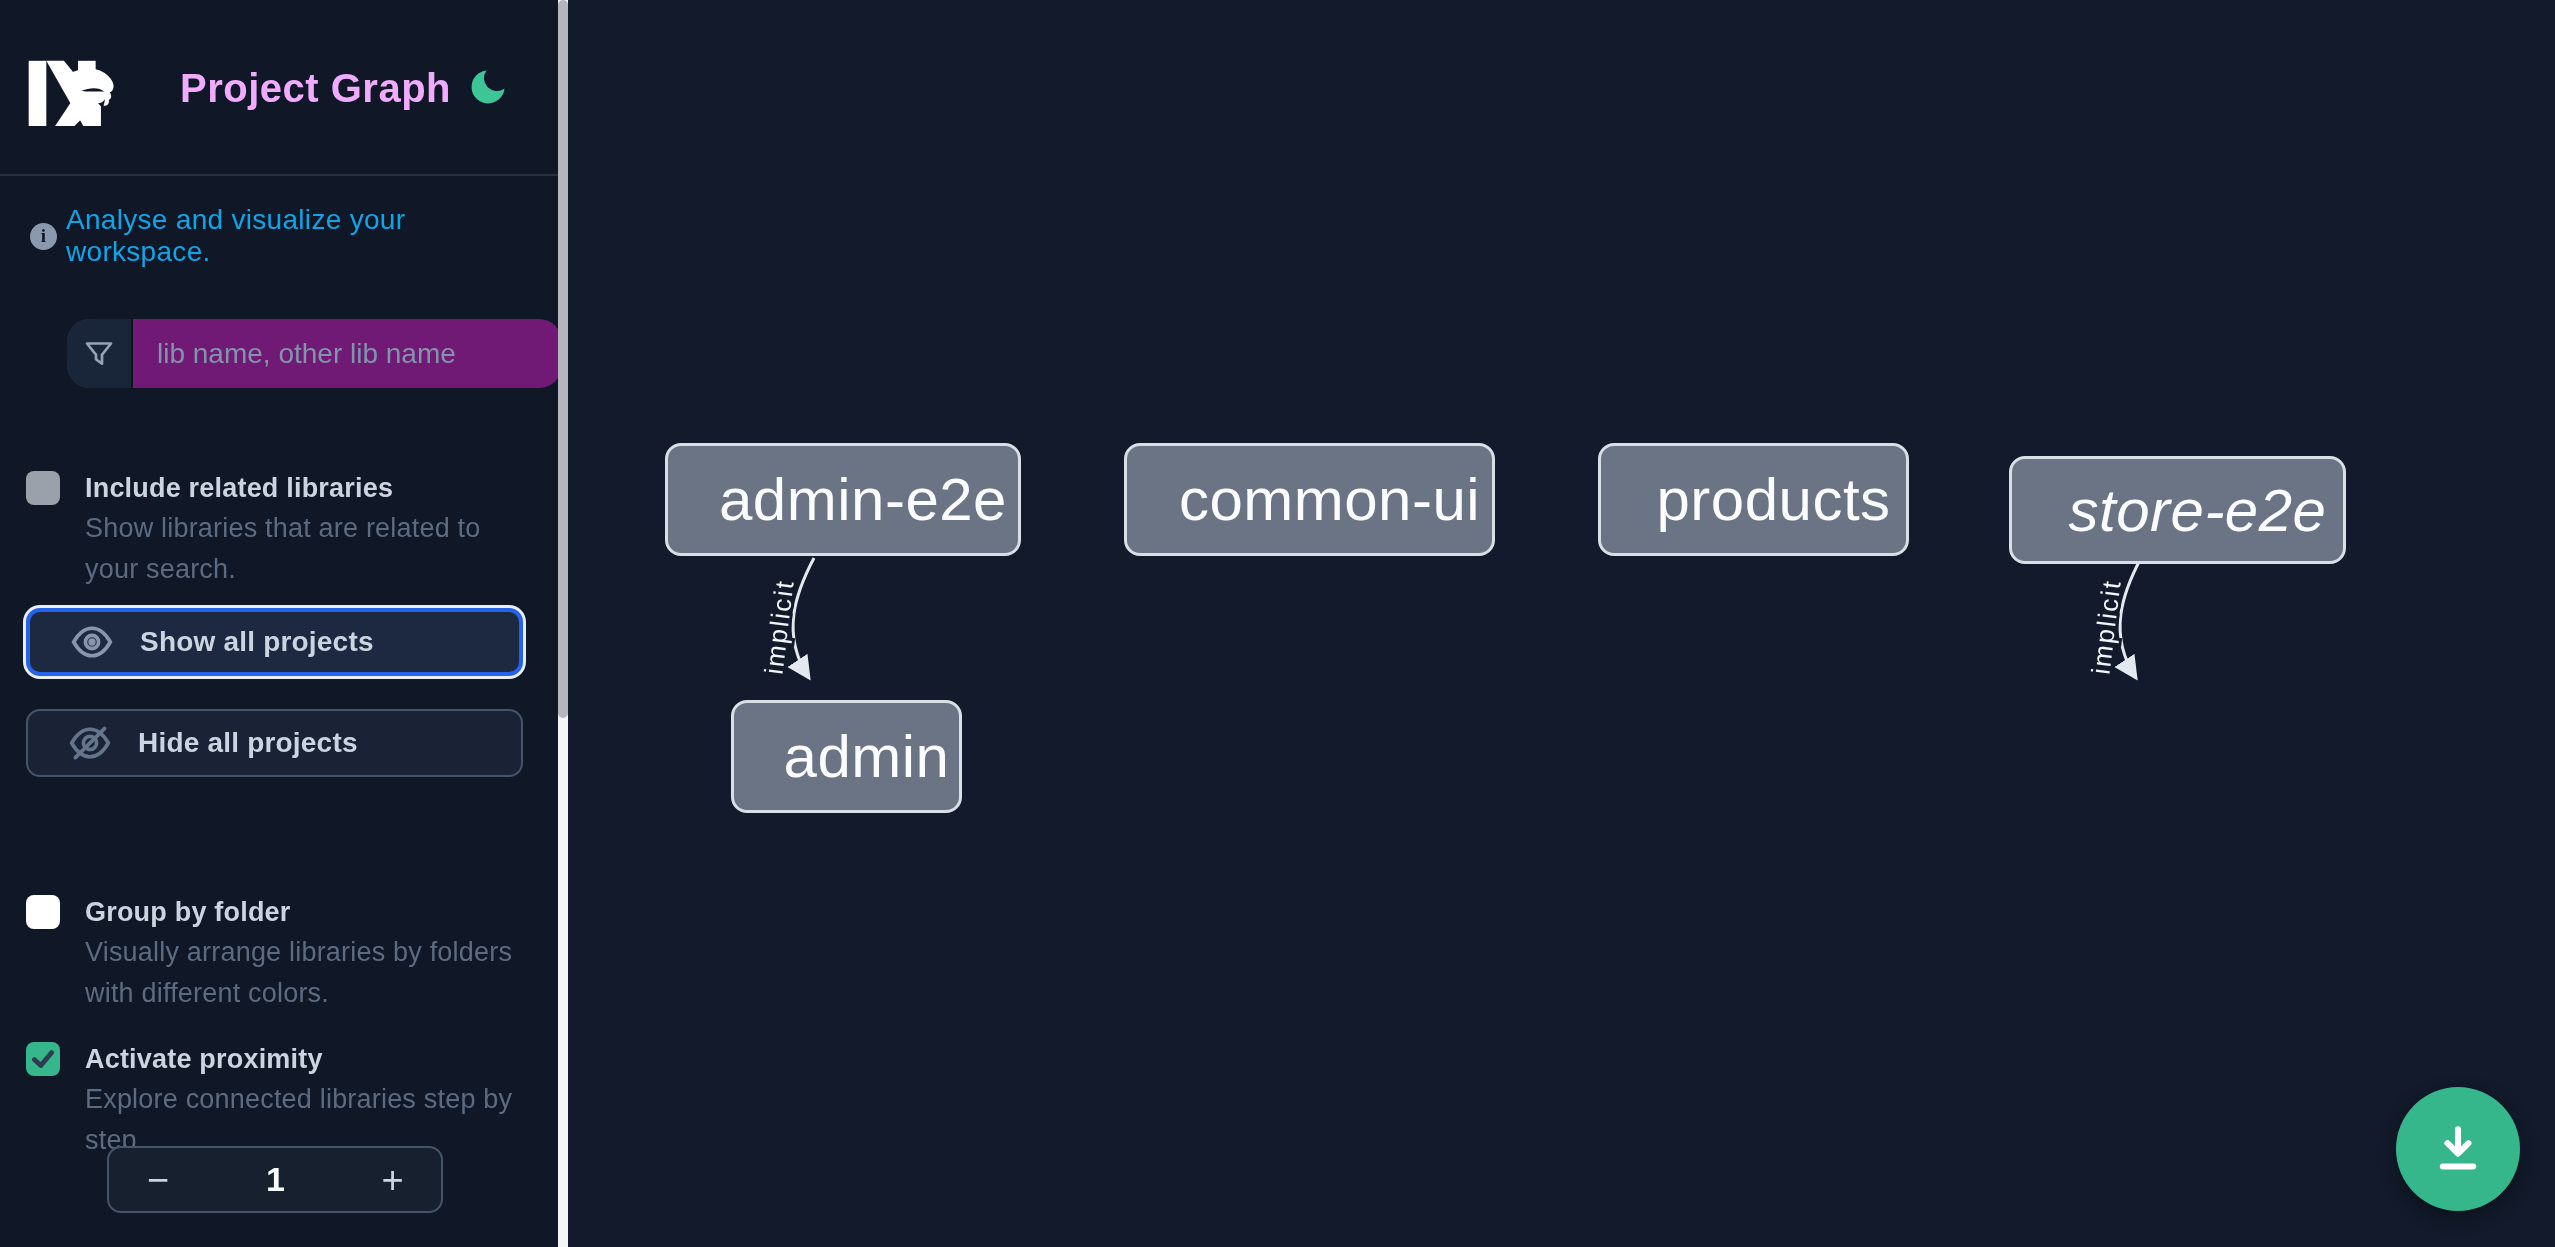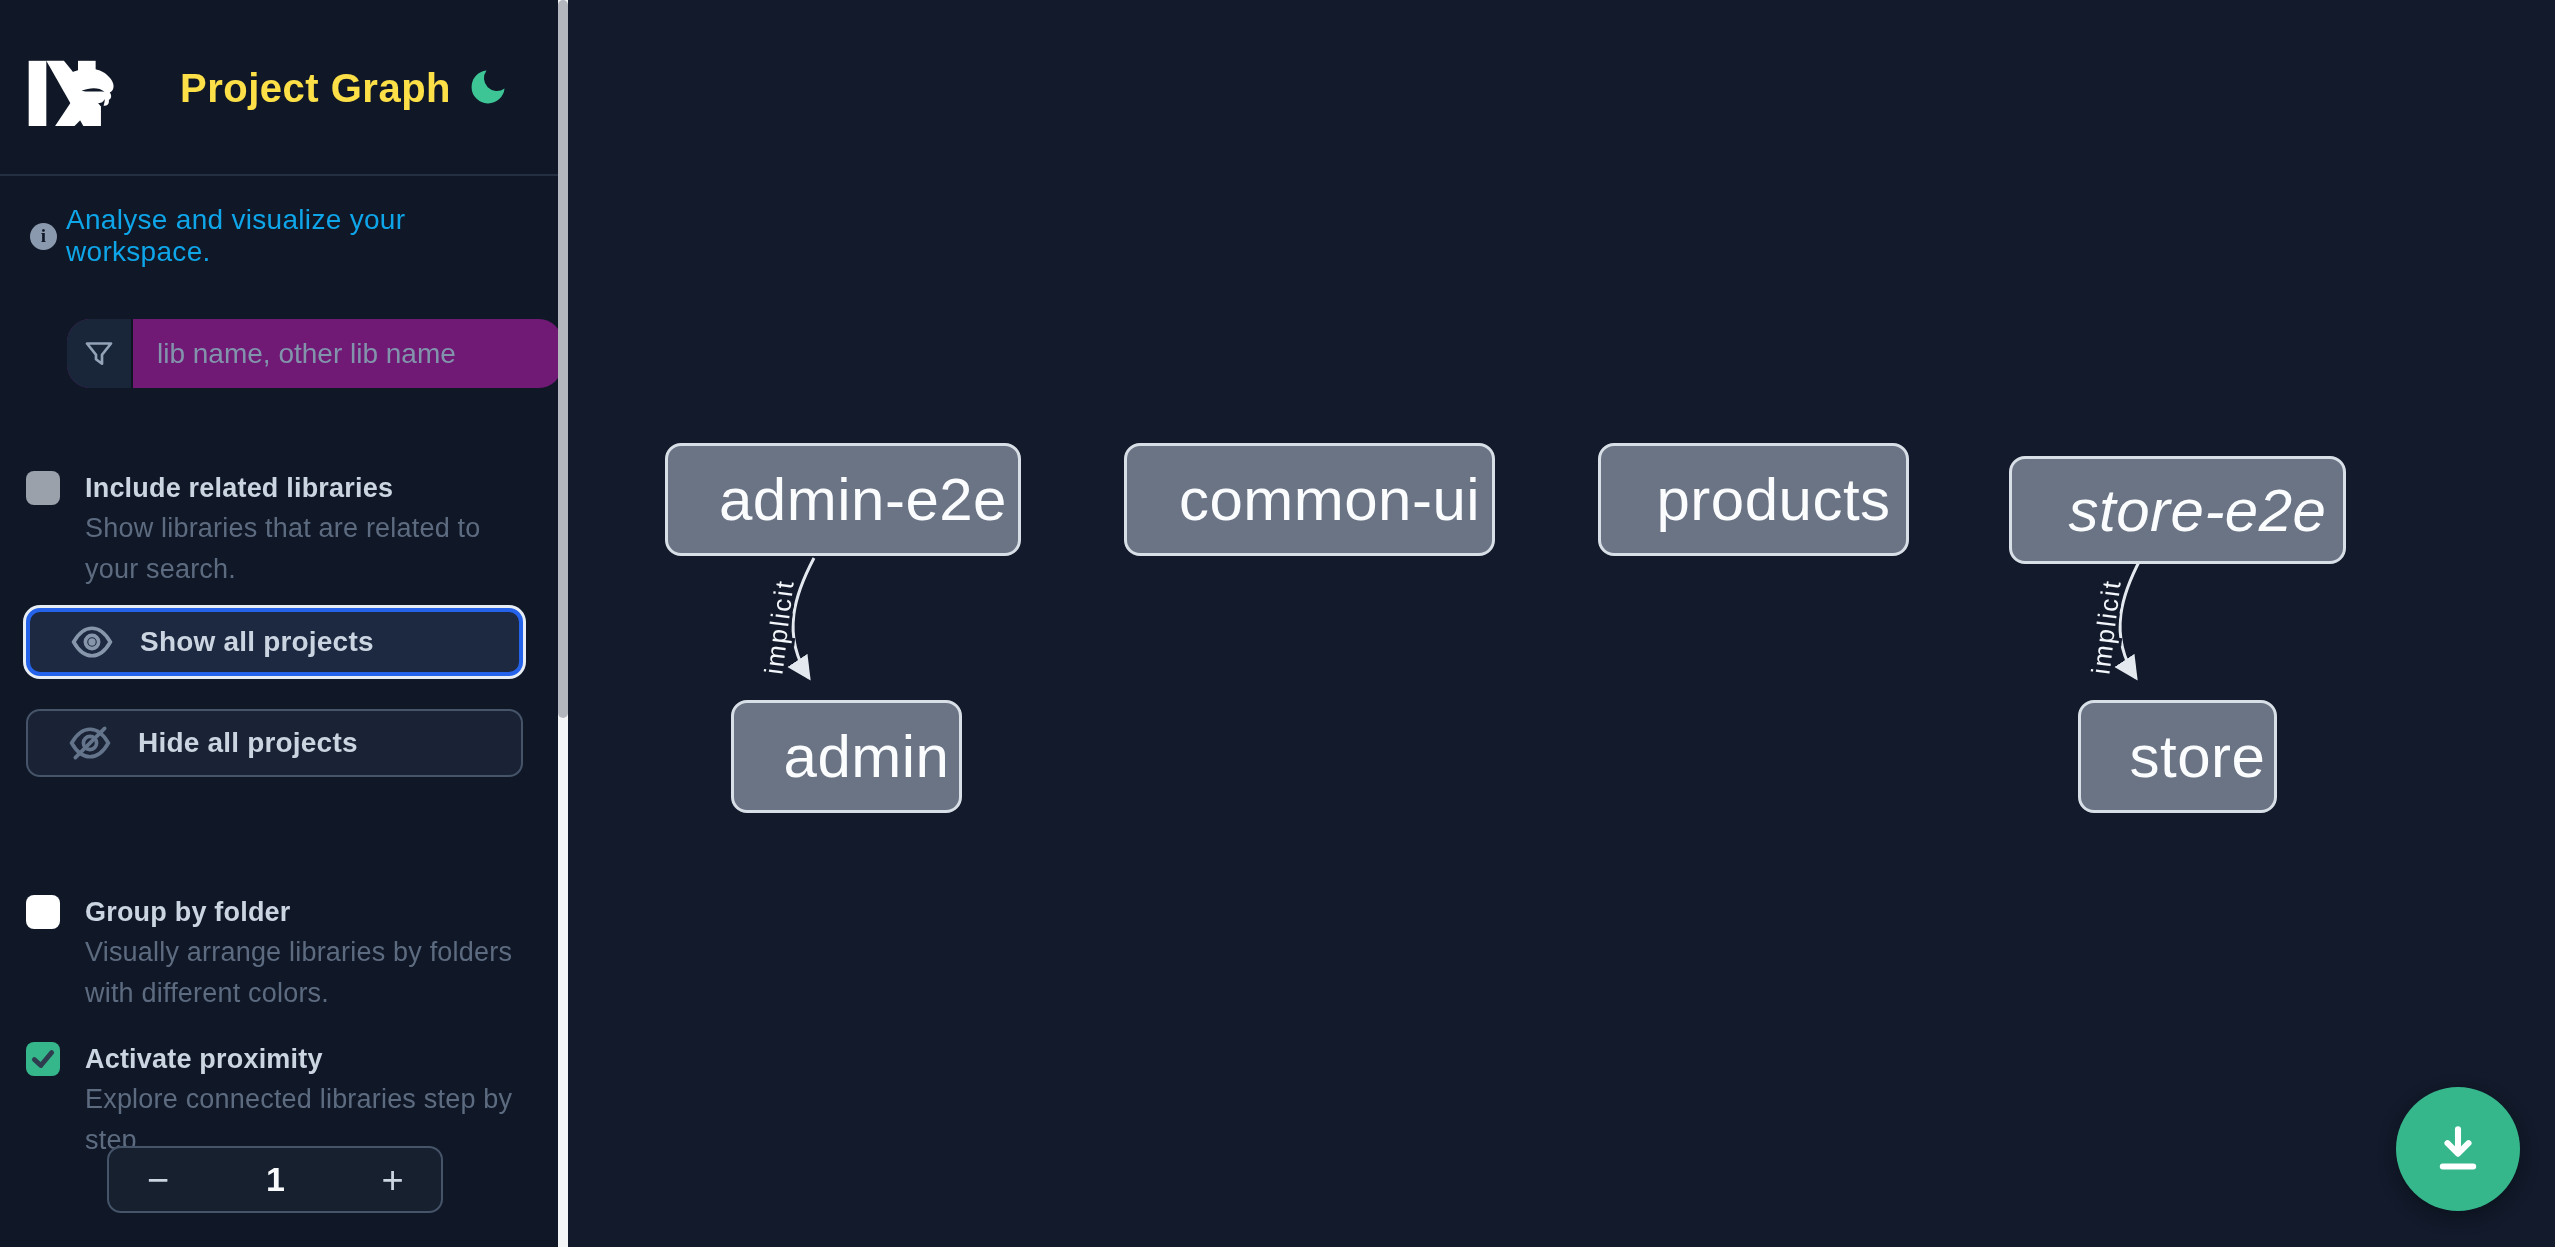--- a/index.html
+++ b/index.html
@@ -5,21 +5,21 @@
   html,body{margin:0;padding:0;}
   body{
     width:2555px;height:1247px;position:relative;overflow:hidden;
     background:#121a2b;font-family:"Liberation Sans",sans-serif;
     -webkit-font-smoothing:antialiased;
   }
   
   .sidebar{position:absolute;left:0;top:0;width:558px;height:1247px;background:#101827;}
   .sb-header{position:absolute;left:0;top:0;width:558px;height:175px;}
   .nx-logo{position:absolute;left:26px;top:52px;width:97px;height:74px;}
-  .page-title{position:absolute;left:180px;top:66px;font-size:40px;font-weight:700;color:#fde047;letter-spacing:.5px;}
+  .page-title{position:absolute;left:180px;top:66px;font-size:40px;font-weight:700;color:#f0abfc;letter-spacing:.5px;}
   .theme-toggle{position:absolute;left:462px;top:62px;width:52px;height:52px;border:none;background:transparent;cursor:pointer;padding:0;}
   .divider{position:absolute;left:0;top:174px;width:558px;height:2px;background:#243042;}
   .info-row{position:absolute;left:30px;top:204px;width:500px;display:flex;align-items:center;}
   .info-icon{width:27px;height:27px;border-radius:50%;background:#8b99ae;color:#101827;
     font-weight:700;font-size:19px;display:flex;align-items:center;justify-content:center;
     font-family:"Liberation Serif",serif;flex:0 0 27px;}
   .info-text{margin-left:9px;font-size:28px;color:#0ea5e9;letter-spacing:.3px;}
   
   .search-box{position:absolute;left:27px;top:319px;width:495px;height:69px;border-radius:23px;
     background:#701a75;display:flex;overflow:hidden;margin-left:40px;}
@@ -190,14 +190,13 @@
       <line x1="12" y1="3.5" x2="12" y2="13.5"></line>
       <polyline points="7.5,9.5 12,14 16.5,9.5"></polyline>
       <line x1="5.5" y1="19.5" x2="18.5" y2="19.5"></line>
     </svg>
   </button>
 <div class="gnode" style="left: 97px; top: 443px; width: 356px; height: 113px;">admin-e2e</div>
     <div class="gnode" style="left: 1030px; top: 443px; width: 311px; height: 113px;">products</div>
     <div class="gnode" style="left: 556px; top: 443px; width: 371px; height: 113px;">common-ui</div>
     <div class="gnode" style="left: 1441px; top: 456px; width: 337px; height: 108px; font-style: italic;">store-e2e</div>
     <div class="gnode" style="left: 163px; top: 700px; width: 231px; height: 113px;">admin</div>
-    <div class="gnode" style="left: 1510px; top: 700px; width: 199px; height: 113px;">store</div>
   </main>
 
 </body></html>

